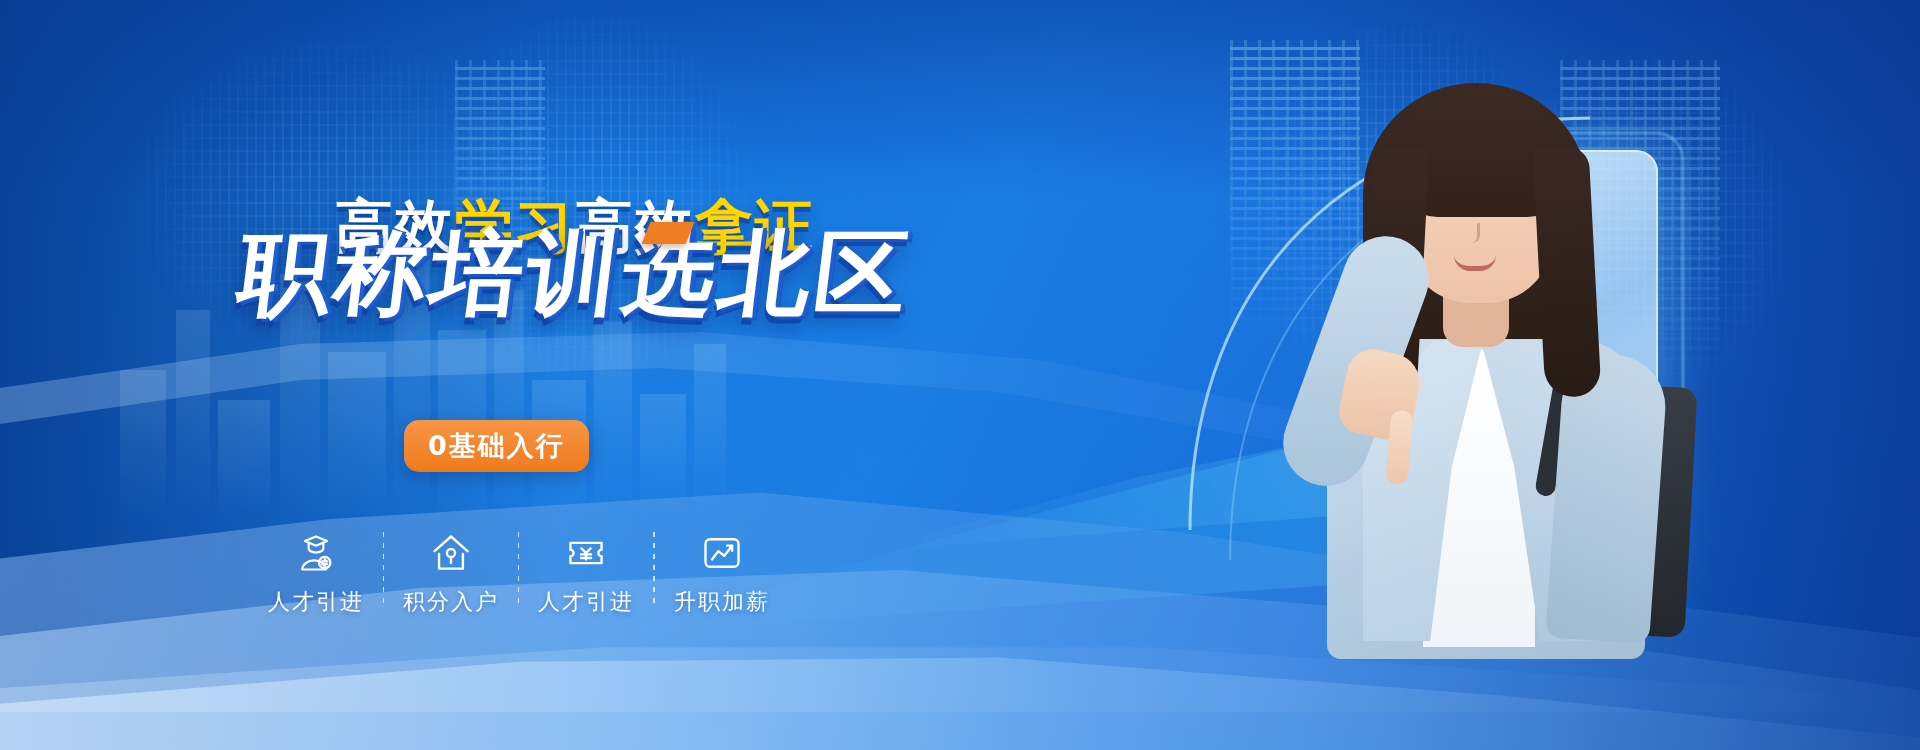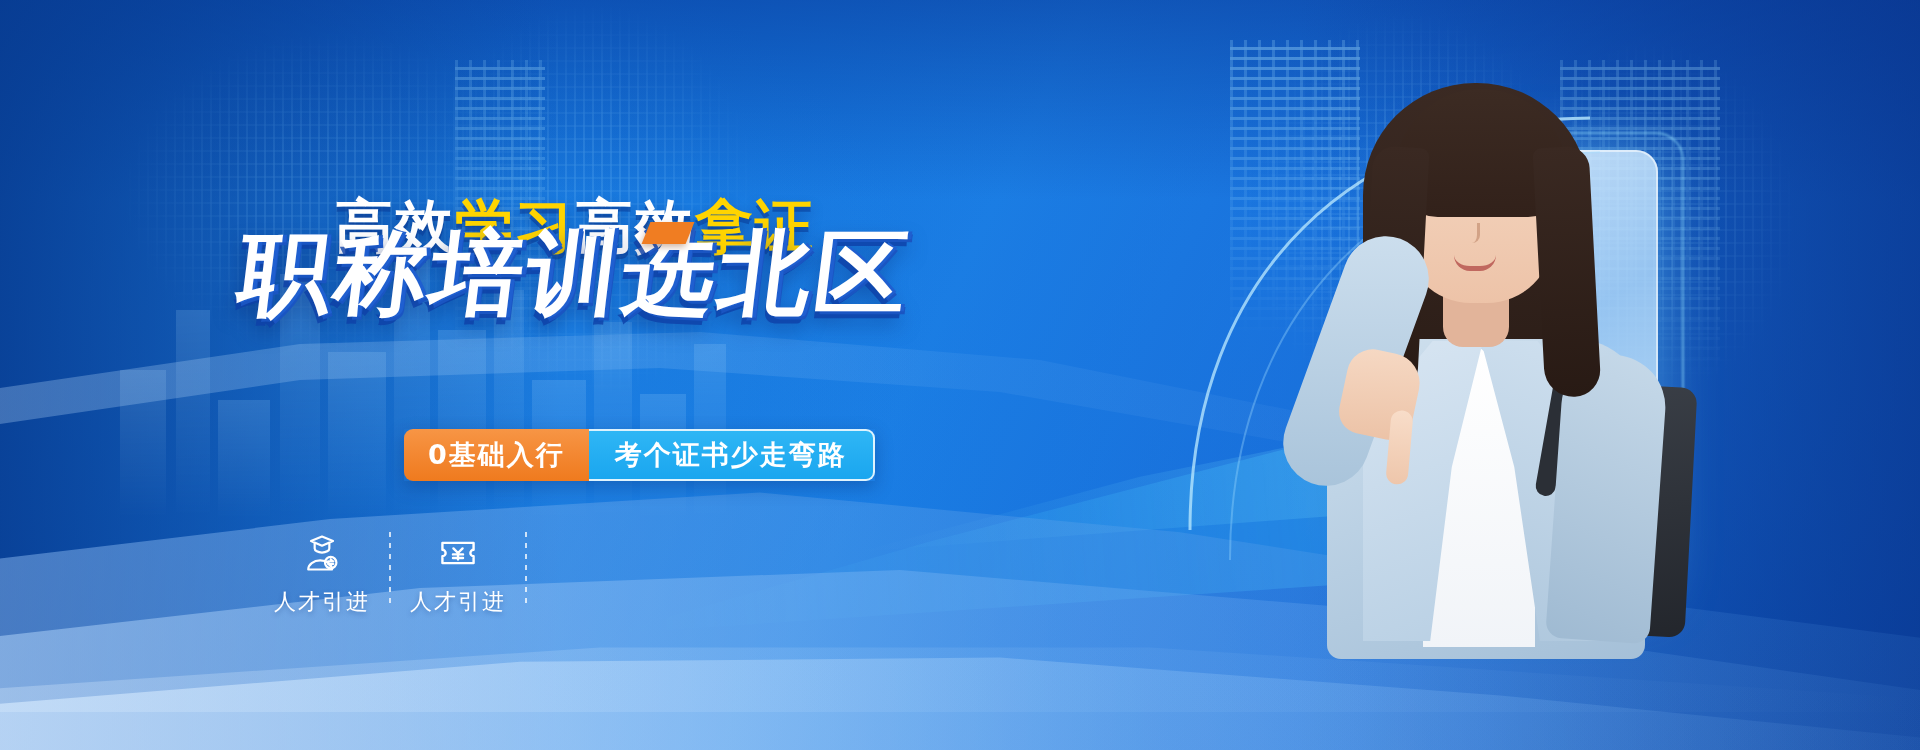--- a/index.html
+++ b/index.html
@@ -112,44 +112,44 @@
   }
   .tick{
     position:absolute; top:-4px; left:646px;
     width:44px; height:22px; background:#f07d22;
     transform:skewX(-22deg);
     box-shadow:0 3px 6px rgba(120,50,0,.35);
   }
 
   
   .badge{
-    position:absolute; left:404px; top:429px;
+    position:absolute; left:404px; top:420px;
     display:flex; align-items:stretch; height:52px;
-    border-radius:0; overflow:hidden;
+    border-radius:15px; overflow:hidden;
     box-shadow:0 6px 18px rgba(5,40,110,.32);
   }
   .badge .seg{
     display:flex;align-items:center;justify-content:center;
     font-size:27px;font-weight:700;color:#fff;letter-spacing:2px;
     font-family:"DejaVu Sans","Liberation Sans",sans-serif;
     white-space:nowrap;
   }
   .badge .seg.left{
     background:linear-gradient(180deg,#f79545,#ef7a1e);
     padding:0 24px; border-radius:9px 0 0 9px;
   }
   .badge .seg.right{
     background:linear-gradient(180deg,#2fb6f5,#1aa6ef);
     padding:0 26px; border-radius:0 9px 9px 0;
     border:2px solid rgba(255,255,255,.85); border-left:none;
   }
 
   
   .features{
-    position:absolute; left:255px; top:530px;
+    position:absolute; left:249px; top:530px;
     display:flex; align-items:center;
   }
   .feat{
     width:134px; display:flex; flex-direction:column;
     align-items:center; gap:11px;
   }
   .feat .glyph{height:46px;display:flex;align-items:center;justify-content:center;}
   .feat .glyph svg{display:block;}
   .feat .cap{
     font-size:22px;color:#ffffff;letter-spacing:2px;white-space:nowrap;
@@ -360,54 +360,74 @@
       <span>高效</span><span class="hl">学习</span><span>高效</span><span class="hl">拿证</span>
     </div>
 
     <div class="headline-wrap">
       <div class="headline">职称培训选北区</div>
       <div class="tick"></div>
     </div>
 
     <div class="badge">
       <div class="seg left">0基础入行</div>
-      <div class="seg right">考个证书少走弯路</div>
     </div>
 
     <div class="features">
 
       <div class="feat">
         <span class="glyph">
           <svg width="44" height="44" viewBox="0 0 48 48" fill="none" stroke="#fff" stroke-width="2.4" stroke-linecap="round" stroke-linejoin="round">
             <path d="M24 6 L36 11 L24 16 L12 11 Z"></path>
             <path d="M16 13.5 V19 a8 4.5 0 0 0 16 0 V13.5"></path>
             <path d="M9 42 a13 10 0 0 1 26 0 Z"></path>
             <circle cx="33.5" cy="34.5" r="6.2"></circle>
             <path d="M30.6 33.2 h5.8 M30.6 36 h5.8 M33.5 30.8 l2.4 2.4 M33.5 38.3 l-2.4-2.3"></path>
           </svg>
         </span>
         <span class="cap">人才引进</span>
       </div>
 
       <div class="sep"></div>
 
+      <div class="feat">
+        <span class="glyph">
+          <svg width="44" height="44" viewBox="0 0 48 48" fill="none" stroke="#fff" stroke-width="2.6" stroke-linecap="round" stroke-linejoin="round">
+            <path d="M6 22 L24 6 L42 22"></path>
+            <path d="M11 25 V41 H37 V25"></path>
+            <circle cx="24" cy="24" r="4.4"></circle>
+            <path d="M24 28.4 L24 35"></path>
+          </svg>
+        </span>
+        <span class="cap">积分入户</span>
+      </div>
 
       <div class="sep"></div>
 
       <div class="feat">
         <span class="glyph">
           <svg width="44" height="44" viewBox="0 0 48 48" fill="none" stroke="#fff" stroke-width="2.6" stroke-linecap="round" stroke-linejoin="round">
             <path d="M7 13 H41 V20.5 a3.5 3.5 0 0 0 0 7 V35 H7 V27.5 a3.5 3.5 0 0 0 0-7 Z"></path>
             <path d="M19 19 l5 5 l5-5 M18.5 25.5 h11 M18.5 29.5 h11 M24 24 v7"></path>
           </svg>
         </span>
         <span class="cap">人才引进</span>
       </div>
 
       <div class="sep"></div>
 
 
       <div class="sep"></div>
 
+      <div class="feat">
+        <span class="glyph">
+          <svg width="44" height="44" viewBox="0 0 48 48" fill="none" stroke="#fff" stroke-width="2.6" stroke-linecap="round" stroke-linejoin="round">
+            <rect x="6" y="9" width="36" height="30" rx="5"></rect>
+            <path d="M13 31 L20 22 L26.5 27 L35 16"></path>
+            <path d="M29.5 16 H35 V21.5"></path>
+          </svg>
+        </span>
+        <span class="cap">升职加薪</span>
+      </div>
 
     </div>
   </div>
 </div>
 
 </body></html>

